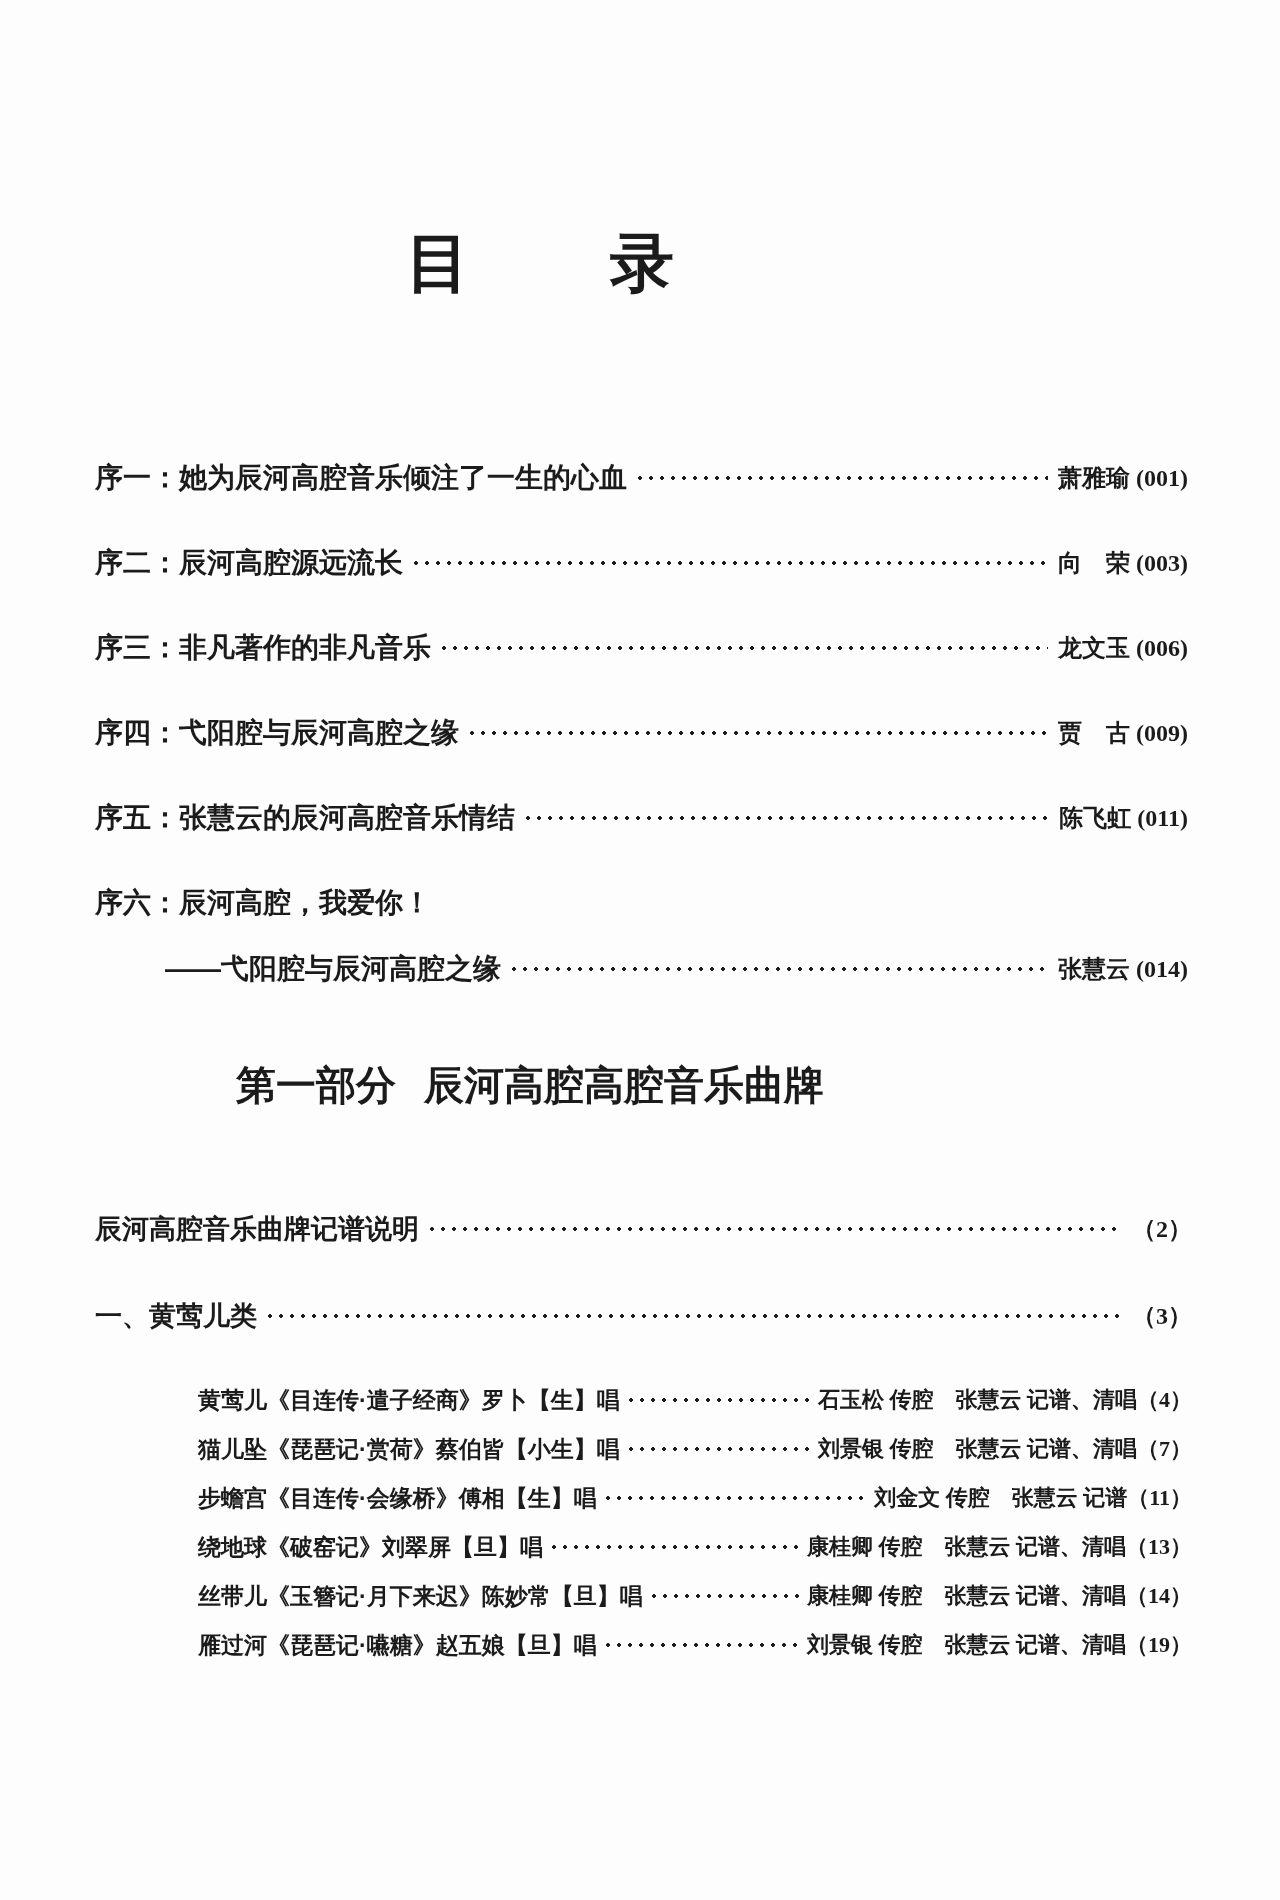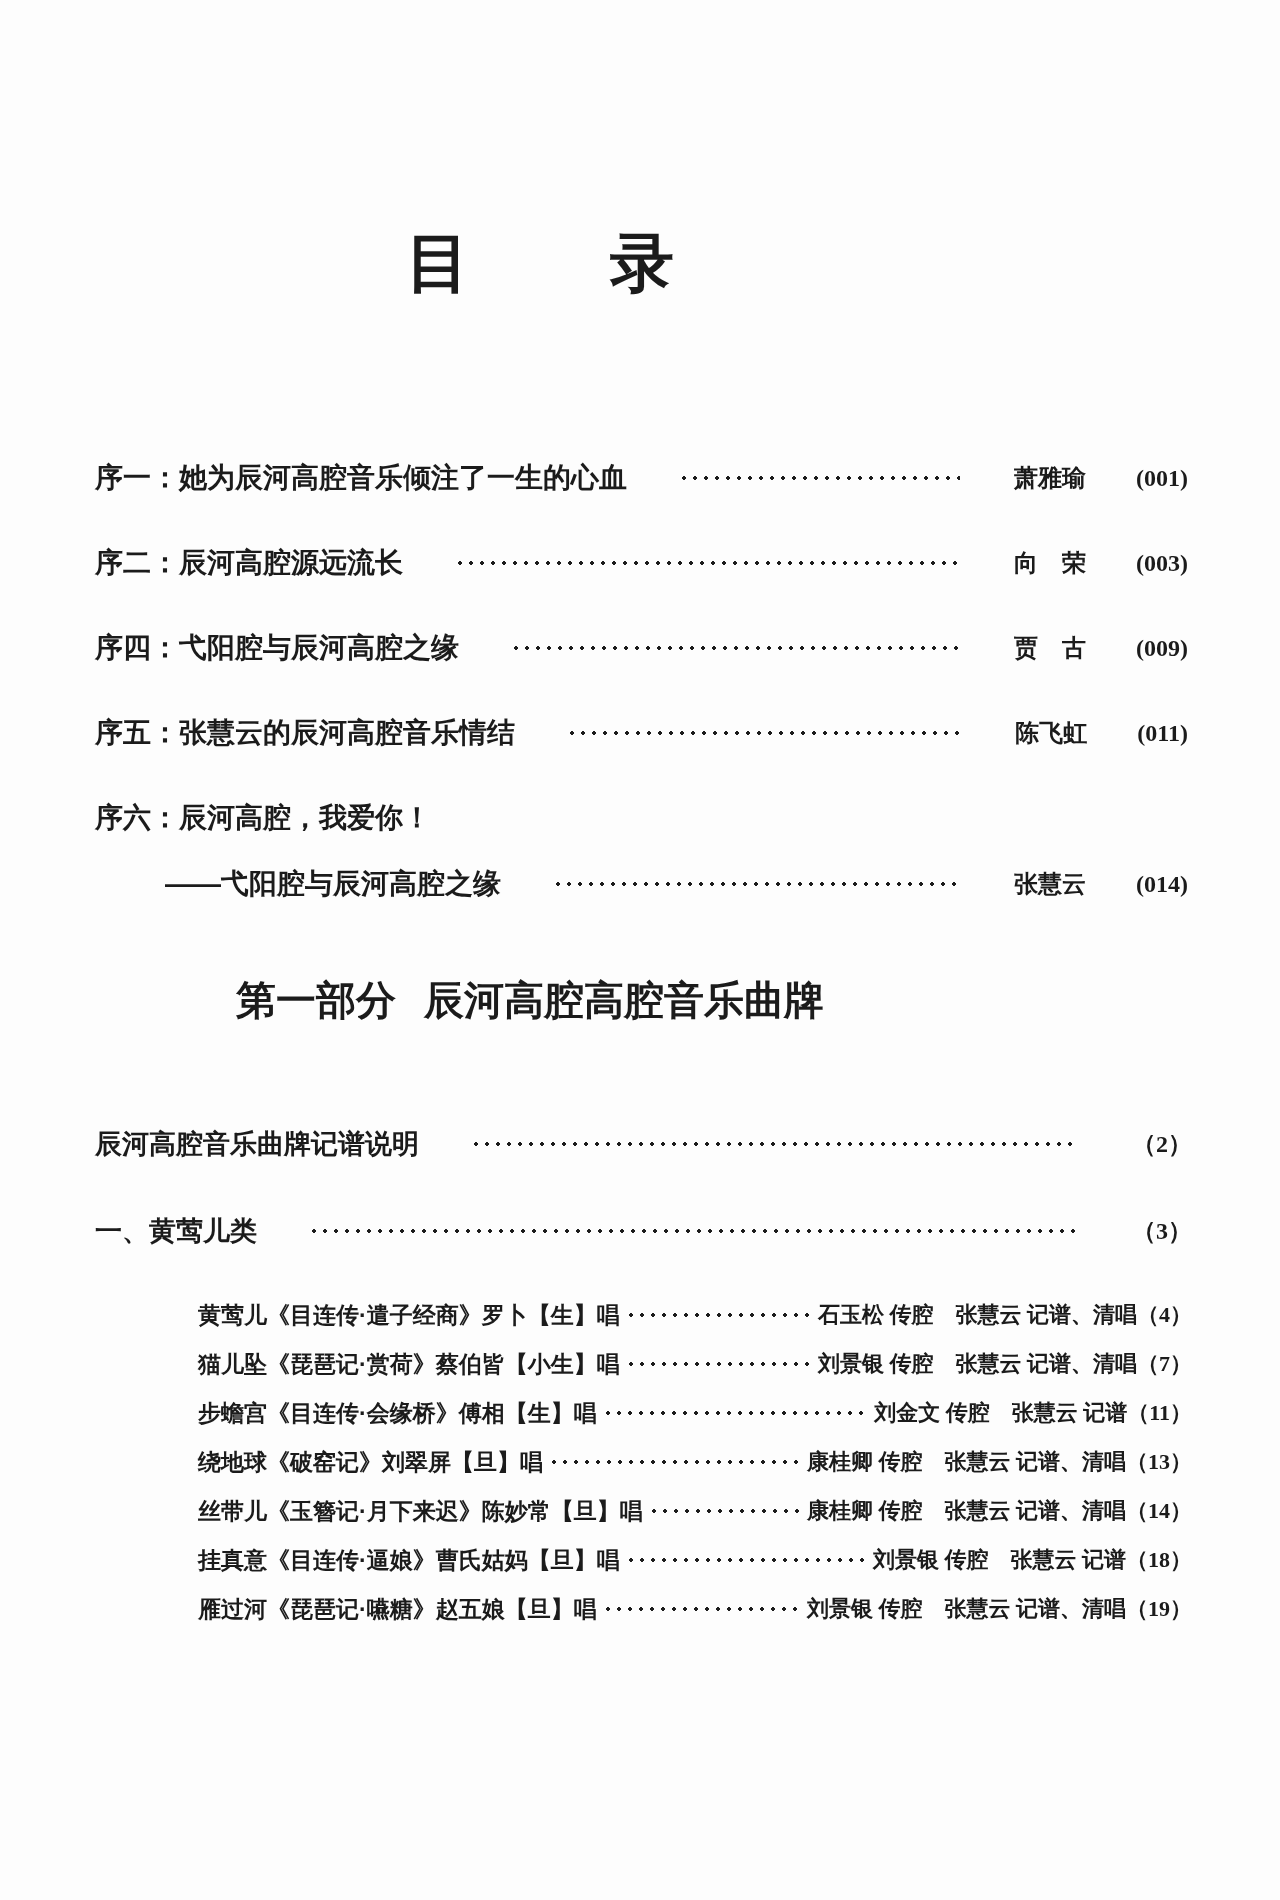--- a/index.html
+++ b/index.html
@@ -25,21 +25,20 @@
   }
 
   
   .preface-list{margin-top:162px;padding:0 92px 0 95px;}
   .toc-row{
     display:flex;align-items:center;
     font-size:28px;font-weight:bold;
     line-height:36px;height:36px;
     margin-bottom:49px;
     white-space:nowrap;
-    gap:44px;
   }
   .toc-row .author{
     font-family:"Liberation Serif",serif;
     font-size:24px;font-weight:600;
     margin-right:6px;white-space:pre;
   }
   .toc-row .pageno{
     font-family:"Liberation Serif",serif;
     font-size:24px;font-weight:600;
   }
@@ -109,20 +108,26 @@
       <span class="pageno">(001)</span>
     </div>
 
     <div class="toc-row">
       <span class="label">序二：辰河高腔源远流长</span>
       <span class="leader"></span>
       <span class="author">向　荣</span>
       <span class="pageno">(003)</span>
     </div>
 
+    <div class="toc-row">
+      <span class="label">序三：非凡著作的非凡音乐</span>
+      <span class="leader"></span>
+      <span class="author">龙文玉</span>
+      <span class="pageno">(006)</span>
+    </div>
 
     <div class="toc-row">
       <span class="label">序四：弋阳腔与辰河高腔之缘</span>
       <span class="leader"></span>
       <span class="author">贾　古</span>
       <span class="pageno">(009)</span>
     </div>
 
     <div class="toc-row">
       <span class="label">序五：张慧云的辰河高腔音乐情结</span>
@@ -192,26 +197,20 @@
       <span class="pageno">（13）</span>
     </div>
 
     <div class="song-row">
       <span class="label">丝带儿《玉簪记·月下来迟》陈妙常【旦】唱</span>
       <span class="leader"></span>
       <span class="credits">康桂卿 传腔　张慧云 记谱、清唱</span>
       <span class="pageno">（14）</span>
     </div>
 
-    <div class="song-row">
-      <span class="label">挂真意《目连传·逼娘》曹氏姑妈【旦】唱</span>
-      <span class="leader"></span>
-      <span class="credits">刘景银 传腔　张慧云 记谱</span>
-      <span class="pageno">（18）</span>
-    </div>
 
     <div class="song-row">
       <span class="label">雁过河《琵琶记·嚥糖》赵五娘【旦】唱</span>
       <span class="leader"></span>
       <span class="credits">刘景银 传腔　张慧云 记谱、清唱</span>
       <span class="pageno">（19）</span>
     </div>
 
   </div>
 

